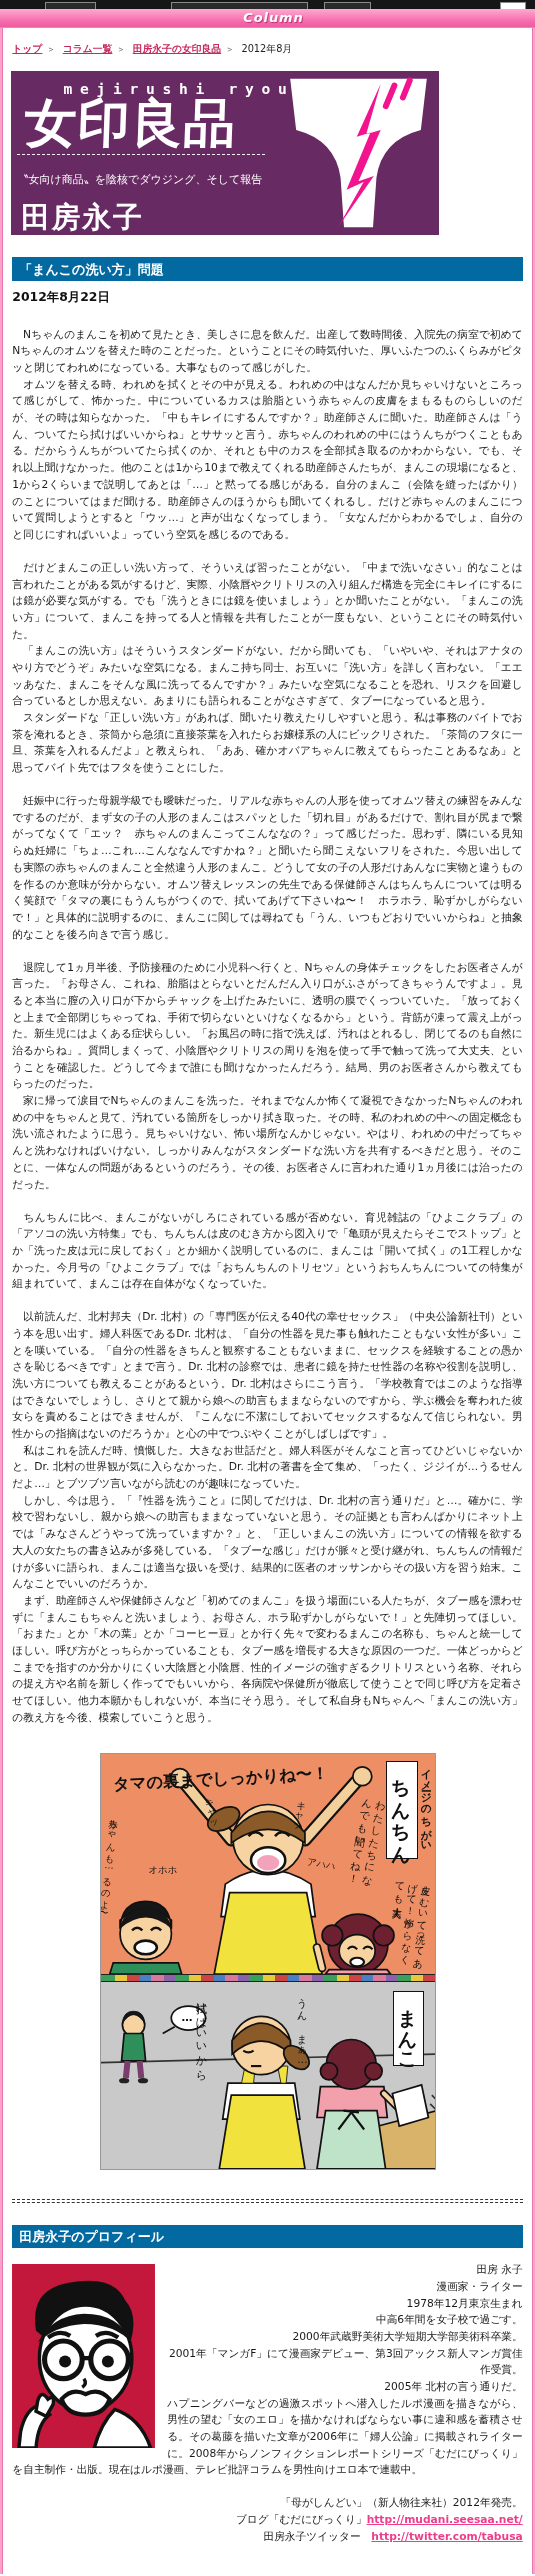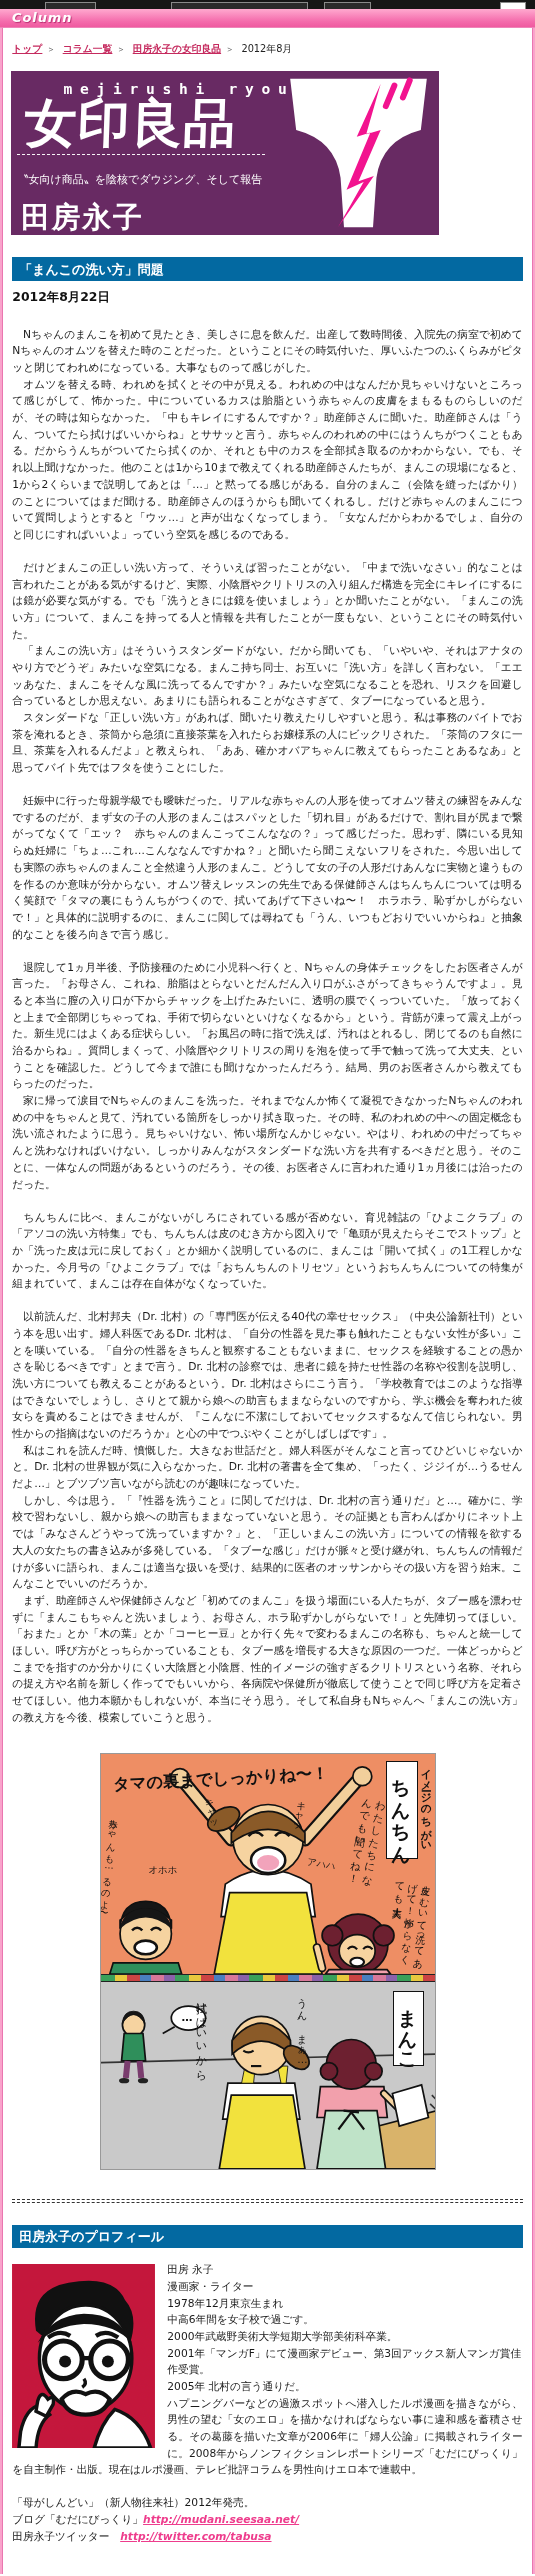--- a/index.html
+++ b/index.html
@@ -5,21 +5,21 @@
   * { margin:0; padding:0; box-sizing:border-box; }
   html,body { background:#fff; }
   body { width:535px; font-family:"DejaVu Sans","Liberation Sans",sans-serif; }
   .frame { width:535px; height:2576px; overflow:hidden; background:#fff; }
 
   
   .topbar { height:8.6px; background:#161616; position:relative; overflow:hidden; }
   .topbar .tb-box { position:absolute; top:1.7px; height:12px; border:0.9px solid #8a8a8a; background:#2a2a2a; }
 
   
-  .colbar { height:19.7px; background:linear-gradient(#ffa9cf,#f46aab 70%,#ef5aa0); border-bottom:1.7px solid #e8femph; border-bottom:1.7px solid #ee84b8; color:#fff; font-size:13px; font-weight:bold; font-style:italic; line-height:18px; padding-left:12px; text-shadow:0.9px 0.9px 0.9px rgba(140,0,70,.55); letter-spacing:0.9px; }
+  .colbar { height:19.7px; background:linear-gradient(#ffa9cf,#f46aab 70%,#ef5aa0); border-bottom:1.7px solid #e8femph; border-bottom:1.7px solid #ee84b8; color:#fff; font-size:13px; font-weight:bold; font-style:italic; line-height:18px; padding-left:12px; text-shadow:0.9px 0.9px 0.9px rgba(140,0,70,.55); letter-spacing:0.9px;text-align:center; }
 
   
   .page { background:#fff; border-left:2.6px solid #f9a3cb; border-right:2.6px solid #f9a3cb; box-shadow:inset 0.9px 0 0 #e868a8, inset -0.9px 0 0 #e868a8; min-height:2546px; padding:0 8.6px; }
 
   .crumbs { padding:14.6px 1.7px 6.9px; font-size:9.8px; color:#333; }
   .crumb-link { color:#c52a5e; font-weight:bold; text-decoration:underline; cursor:pointer; }
   .crumb-link.plain { color:#222; font-weight:normal; text-decoration:none; cursor:default; }
   .sep { color:#555; margin:0 4.3px; font-size:8.6px; }
 
   
@@ -51,24 +51,24 @@
   .headline { left:12px; top:13.7px; font-size:16.3px; font-weight:bold; transform:rotate(-3deg); }
   .sfx { font-size:9.4px; }
   .boxlab { position:absolute; background:#fff; border:1.7px solid #111; writing-mode:vertical-rl; text-orientation:upright; font-weight:bold; padding:4.3px 1.7px; color:#111; }
 
   
   .dots { height:3.4px; border-top:0.9px dashed #333; border-bottom:0.9px dashed #333; margin:29px 1.7px 0; }
 
   
   .profile { margin:13.7px 1.7px 0; font-size:10.7px; line-height:1.56; color:#1a1a1a; }
   .pimg { float:left; width:143px; height:184px; margin:1.7px 12px 5.1px 0; }
-  .pline { min-height:16.3px; }
+  .pline { min-height:16.3px;text-align:right; }
   .pblock { text-align:justify; }
   .pgap { height:16.3px; clear:both; }
-  .plink { color:#ee3d8d; font-weight:bold; text-decoration:underline; cursor:pointer;font-style:italic; }
+  .plink { color:#ee3d8d; font-weight:bold; text-decoration:underline; cursor:pointer; }
 </style>
 </head>
 <body>
 
 <div class="frame">
 
   <div class="topbar">
     <div class="tb-box" style="left:45px;width:51px;"></div>
     <div class="tb-box" style="left:171px;width:137px;"></div>
     <div class="tb-box" style="left:324px;width:47px;"></div>

